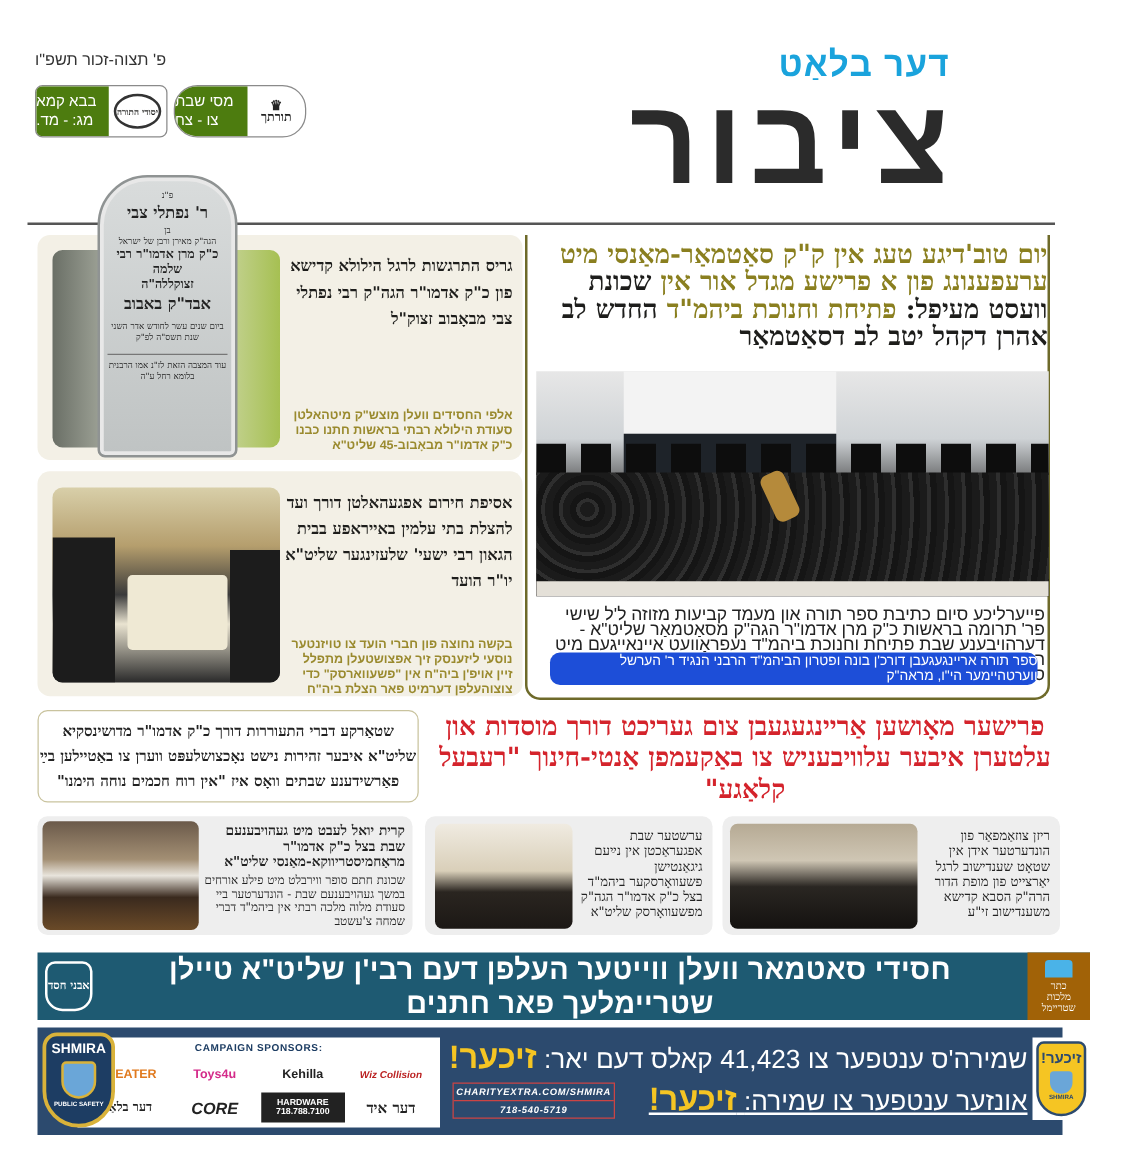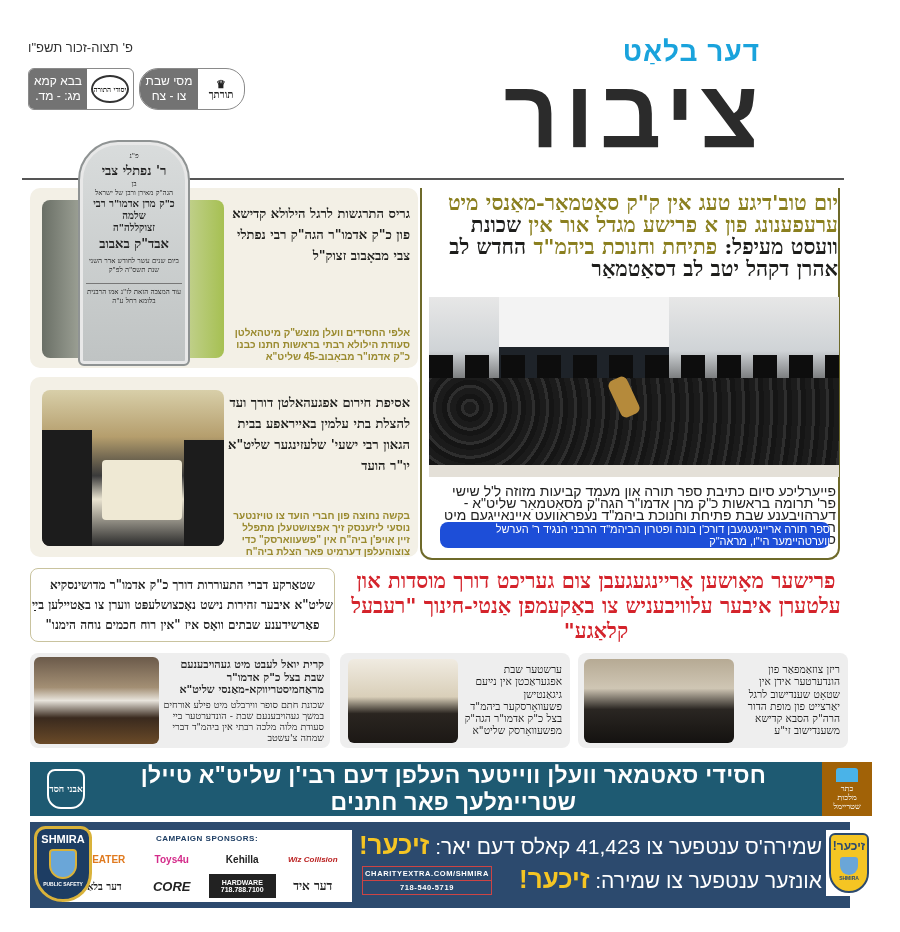--- a/index.html
+++ b/index.html
@@ -3,21 +3,21 @@
 <meta charset="utf-8">
 <style>
   * { box-sizing: border-box; margin: 0; padding: 0; }
   html, body { width: 900px; height: 932px; background: #ffffff; overflow: hidden; }
   body { position: relative; font-family: "DejaVu Serif", "Liberation Serif", serif; color: #1d1d1b; }
   .abs { position: absolute; }
 
   
   .issue-date { left: 28px; top: 40px; font-family: "Liberation Sans", sans-serif; font-size: 13px; color: #333; direction: rtl; }
   .tag-box { top: 68px; height: 42px; border: 1px solid #8a8a8a; border-radius: 6px; overflow: hidden; display: flex; background: #fff; }
-  .tag-text { background: #737373; color: #fff; font-family: "Liberation Sans", sans-serif; font-size: 12px; display: flex; flex-direction: column; align-items: center; justify-content: center; line-height: 1.25; width: 58px; direction: rtl; }
+  .tag-text { background: #4d7c0f; color: #fff; font-family: "Liberation Sans", sans-serif; font-size: 12px; display: flex; flex-direction: column; align-items: flex-end; justify-content: center; line-height: 1.25; width: 58px; direction: rtl; }
   .tag-logo { width: 46px; display: flex; align-items: center; justify-content: center; }
   .logo-round { width: 38px; height: 28px; border: 2px solid #333; border-radius: 50%; font-size: 7px; display: flex; align-items: center; justify-content: center; font-weight: bold; direction: rtl; }
   .logo-crown { font-size: 10px; font-weight: bold; color: #222; text-align: center; direction: rtl; line-height: 1; }
 
   .masthead-small { right: 140px; top: 36px; color: #1aa3dc; font-family: "Liberation Sans", sans-serif; font-weight: bold; font-size: 28px; direction: rtl; letter-spacing: 1px; }
   .masthead-big { right: 135px; top: 66px; font-family: "Liberation Sans", sans-serif; font-weight: bold; font-size: 96px; line-height: 96px; color: #2b2b2b; direction: rtl; letter-spacing: 6px; }
   .masthead-rule { left: 22px; top: 178px; width: 822px; height: 2px; background: #555; }
 
   
   .side-box { left: 30px; width: 388px; background: #f3f0e6; border-radius: 10px; }
@@ -44,38 +44,38 @@
   .red-head { left: 344px; top: 568px; width: 504px; font-family: "DejaVu Serif", serif; font-weight: bold; font-size: 21px; line-height: 25px; color: #d4232b; text-align: center; direction: rtl; }
 
   
   .card { top: 653px; height: 95px; background: #eeeeee; border-radius: 8px; }
   .card-photo { border-radius: 6px; overflow: hidden; }
   .card-title { font-family: "DejaVu Serif", serif; font-size: 10.5px; line-height: 12.3px; color: #222; direction: rtl; text-align: right; }
 
   
   .banner { left: 30px; top: 762px; width: 842px; height: 54px; background: #1e5a72; display: flex; align-items: center; }
   .banner-text { flex: 1; color: #fff; font-family: "Liberation Sans", sans-serif; font-weight: bold; font-size: 23px; text-align: center; direction: rtl; letter-spacing: 0.3px; }
-  .banner-logo-left { width: 38px; height: 40px; margin-left: 17px; border: 2px solid #fff; border-radius: 8px 8px 14px 14px; color: #fff; font-size: 9px; font-weight: bold; display: flex; align-items: center; justify-content: center; text-align: center; line-height: 10px; direction: rtl; }
+  .banner-logo-left { width: 38px; height: 40px; margin-left: 6px; border: 2px solid #fff; border-radius: 8px 8px 14px 14px; color: #fff; font-size: 9px; font-weight: bold; display: flex; align-items: center; justify-content: center; text-align: center; line-height: 10px; direction: rtl; }
   .banner-logo-right { width: 50px; height: 54px; background: #a16207; display: flex; flex-direction: column; align-items: center; justify-content: center; color: #fff; font-size: 8px; line-height: 9px; direction: rtl; }
   .banner-logo-right .cap { width: 22px; height: 14px; background: #4ab3e8; border-radius: 3px 3px 0 0; margin-bottom: 2px; }
 
   
   .ad { left: 30px; top: 822px; width: 820px; height: 86px; background: #2c4a6e; }
   .ad-sponsors { left: 62px; top: 830px; width: 290px; height: 72px; background: #fff; }
   .sponsor-title { font-family: "Liberation Sans", sans-serif; font-weight: bold; font-size: 8px; color: #1d3d63; text-align: center; letter-spacing: 0.5px; margin-top: 4px; }
   .sponsor-grid { display: grid; grid-template-columns: repeat(4, 1fr); gap: 3px 4px; padding: 4px 6px; }
   .sp { font-family: "Liberation Sans", sans-serif; font-weight: bold; font-size: 10px; text-align: center; height: 24px; display: flex; align-items: center; justify-content: center; }
   .shmira-badge { left: 34px; top: 826px; width: 58px; height: 76px; background: #1d3d63; border: 3px solid #d9b23a; border-radius: 12px 12px 30px 30px; color: #fff; font-family: "Liberation Sans", sans-serif; font-weight: bold; font-size: 11px; text-align: center; padding-top: 4px; }
   .shmira-badge .shield { width: 28px; height: 30px; margin: 4px auto 0; background: #6aa6d8; border: 2px solid #d9b23a; border-radius: 4px 4px 14px 14px; }
   .ad-right { left: 356px; top: 830px; width: 470px; height: 74px; direction: rtl; }
   .ad-line1 { font-family: "Liberation Sans", sans-serif; font-size: 21px; color: #fff; direction: rtl; }
-  .ad-line2 { font-family: "Liberation Sans", sans-serif; font-size: 21px; color: #fff; direction: rtl; }
+  .ad-line2 { font-family: "Liberation Sans", sans-serif; font-size: 21px; color: #fff; direction: rtl; text-decoration: underline; }
   .yellow { color: #f5c523; font-weight: bold; font-size: 26px; }
   .ad-site { position: absolute; left: 6px; top: 36px; width: 130px; border: 1.5px solid #c44; font-family: "Liberation Sans", sans-serif; font-weight: bold; font-size: 7.5px; color: #fff; text-align: center; letter-spacing: 0.6px; }
-  .ad-site div { padding: 2px 0; }
+  .ad-site div { padding: 2px 0; font-style: italic; }
   .ad-site div + div { border-top: 1.5px solid #c44; }
   .zichur-badge { left: 826px; top: 830px; width: 46px; height: 66px; background: #fff; }
   .zichur-badge .inner { width: 40px; height: 60px; margin: 3px; background: #f5c523; border: 2px solid #2c4a6e; border-radius: 6px 6px 20px 20px; font-family: "Liberation Sans", sans-serif; font-weight: bold; font-size: 12px; color: #2c4a6e; text-align: center; direction: rtl; padding-top: 4px; }
 
   
   .crowd { position:absolute; bottom:0; left:0; right:0; height:55%; background: repeating-radial-gradient(circle at 10% 30%, #1b1b1b 0 6px, #2e2e2e 6px 9px, #151515 9px 14px); }
   .hats { position:absolute; left:0; right:0; top:32%; height:14%; background: repeating-linear-gradient(90deg, #0d0d0d 0 24px, transparent 24px 36px); }
 </style>
 </head>
 <body>

